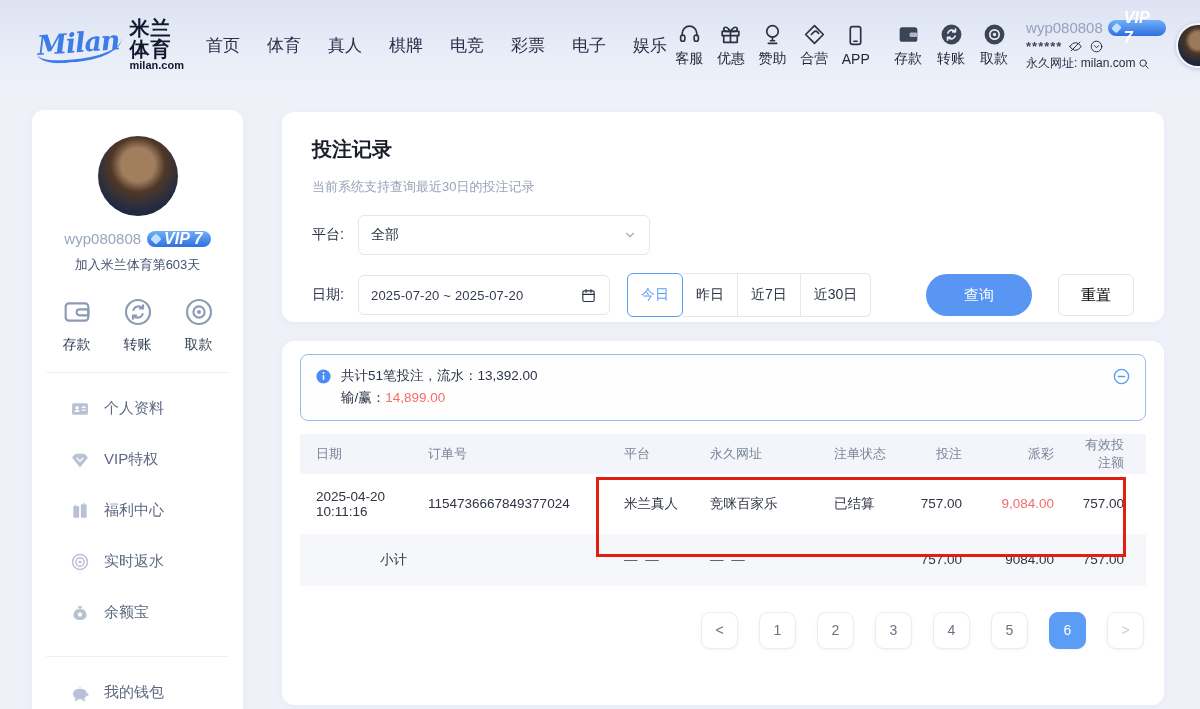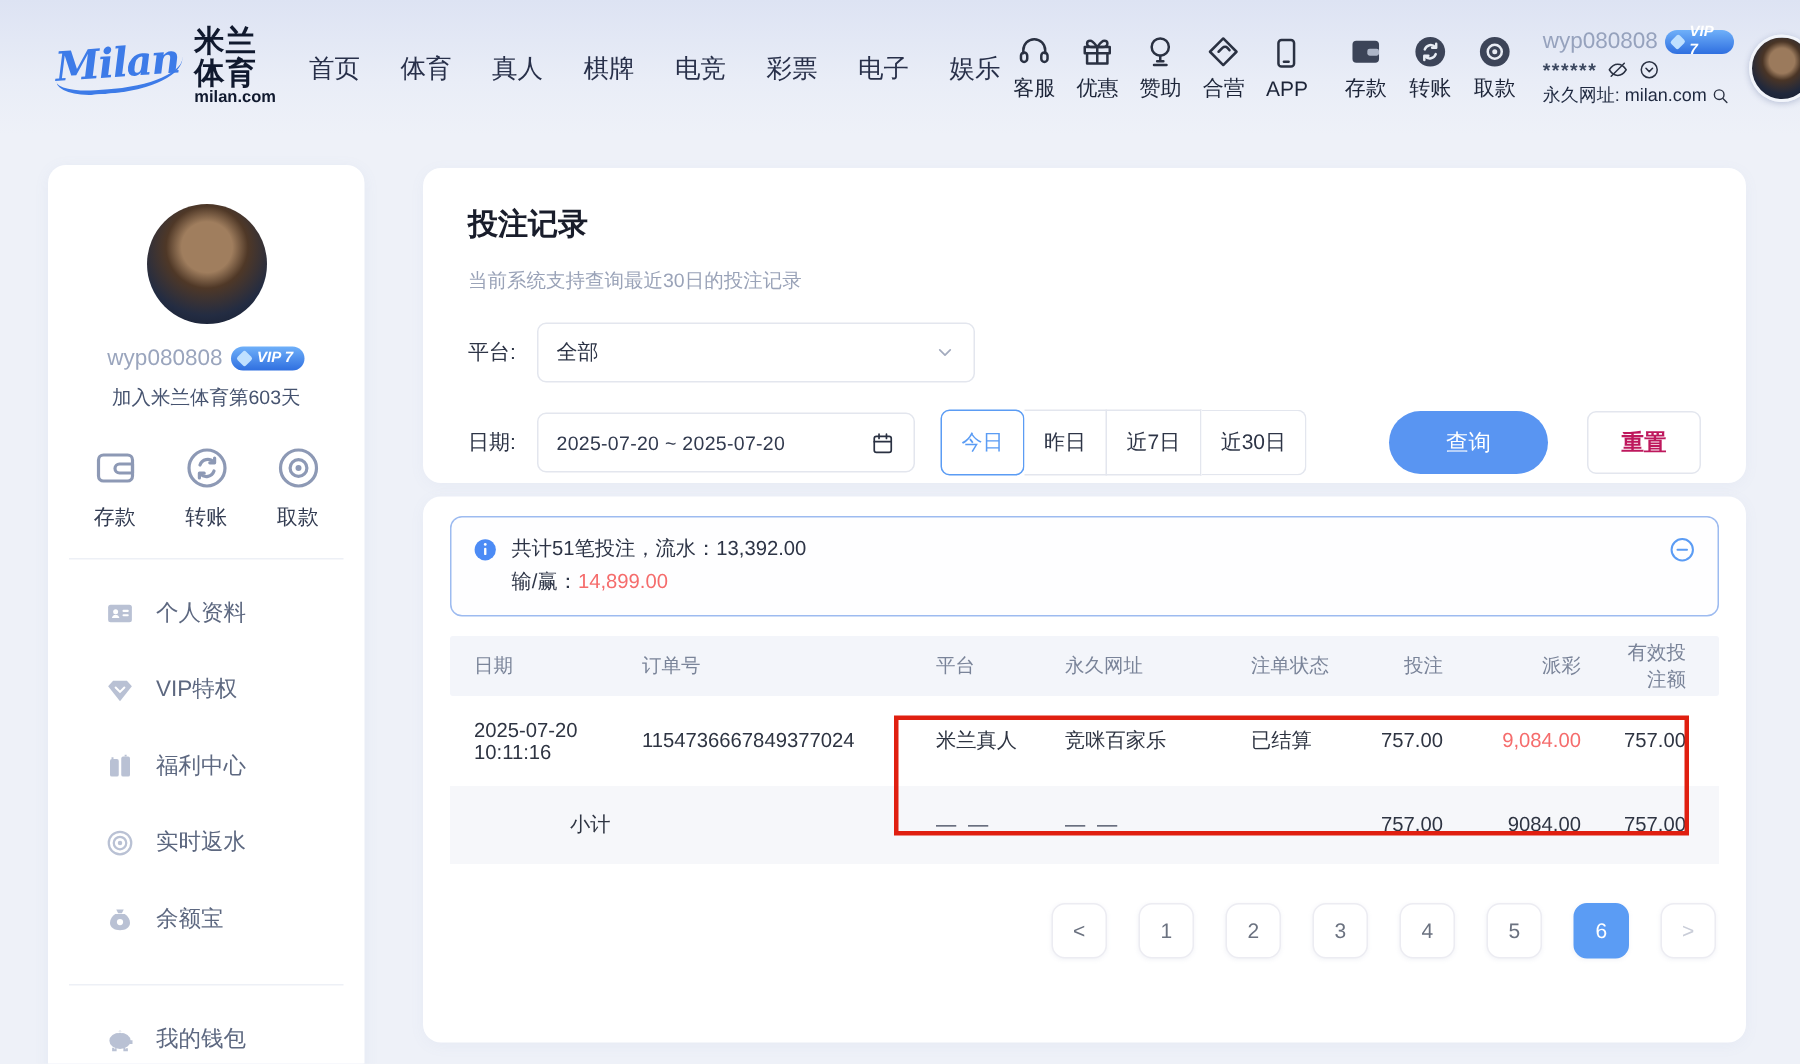--- a/index.html
+++ b/index.html
@@ -28,21 +28,21 @@
   .top-right { margin-left:auto; display:flex; align-items:center; }
   .icon-item { display:flex; flex-direction:column; align-items:center; gap:3px; width:40px; margin-left:3px; cursor:pointer; }
   .icon-item svg { width:25px; height:25px; }
   .icon-item .lbl { font-size:14px; color:#1c2438; white-space:nowrap; }
   .wallet-group { display:flex; margin-left:10px; }
   .user-block { margin-left:12px; line-height:1.25; }
   .user-row1 { display:flex; align-items:center; gap:5px; }
   .user-name { font-size:15px; color:#96a2bd; }
   .vip-badge {
     display:inline-flex; align-items:center; background:linear-gradient(180deg,#6fb0f9,#2f6fe0);
-    border-radius:9px; padding:1px 8px 1px 4px; color:#fff; font-size:10px;
+    border-radius:9px; padding:1px 8px 1px 4px; color:#fff; font-size:16px;
     font-style:italic; font-weight:bold; gap:3px; height:16px;
   }
   .vip-badge .diamond { width:10px; height:10px; background:#bfe0ff; transform:rotate(45deg) scale(.8); border-radius:2px; }
   .user-row2 { display:flex; align-items:center; gap:6px; margin-top:1px; }
   .user-masked { font-size:13px; font-weight:bold; color:#3a465e; letter-spacing:1px; }
   .user-row3 { display:flex; align-items:center; gap:2px; font-size:12px; color:#1f2940; margin-top:1px; }
   .avatar {
     width:45px; height:45px; border-radius:50%; margin-left:10px; cursor:pointer;
     background:radial-gradient(circle at 50% 38%, #9b7a5c 0 26%, #4a3526 40%, #20283c 68%, #141b2c 100%);
     border:2px solid #f2f5fb; box-shadow:0 1px 4px rgba(40,60,120,.25);
@@ -98,24 +98,24 @@
   .range-btn.active {
     border:1px solid #5b9cf4; color:#5b9cf4; border-radius:6px; margin-left:-1px;
   }
   .action-btns { margin-left:auto; display:flex; gap:26px; }
   .btn-primary {
     width:106px; height:42px; border:none; border-radius:21px; background:#5995f2;
     color:#fff; font-size:15px; cursor:pointer; font-family:inherit;
   }
   .btn-plain {
     width:76px; height:42px; border:1px solid #e3e6ee; border-radius:6px; background:#fff;
-    color:#be185d; font-size:15px; cursor:pointer; font-family:inherit;font-weight:bold;
-  }
-  
-  .records-card { margin-top:9px; height:364px; padding:13px 18px 0; }
+    color:#000000; font-size:15px; cursor:pointer; font-family:inherit;
+  }
+  
+  .records-card { margin-top:19px; height:364px; padding:13px 18px 0; }
   .summary-box {
     border:1px solid #9dbbf0; border-radius:8px; min-height:59px; padding:10px 14px;
     display:flex; align-items:flex-start; background:#fefeff;
   }
   .summary-text { margin-left:9px; font-size:13.5px; color:#2d3446; line-height:1.65; }
   .summary-red { color:#f56c6c; }
   .collapse-icon { margin-left:auto; cursor:pointer; margin-top:2px; }
   .grid {
     display:grid;
     grid-template-columns:112px 196px 86px 124px 92px 74px 92px 1fr;
@@ -425,21 +425,21 @@
       <div class="th">平台</div>
       <div class="th">永久网址</div>
       <div class="th">注单状态</div>
       <div class="th num">投注</div>
       <div class="th num">派彩</div>
       <div class="th num">有效投注额</div>
     </div>
 
     <div class="grid trow">
       <div class="td t2">
-        <div>2025-07-20</div>
+        <div>2025-04-20</div>
         <div>10:11:16</div>
       </div>
       <div class="td">1154736667849377024</div>
       <div class="td">米兰真人</div>
       <div class="td">竞咪百家乐</div>
       <div class="td">已结算</div>
       <div class="td num">757.00</div>
       <div class="td num payout-red">9,084.00</div>
       <div class="td num">757.00</div>
     </div>

